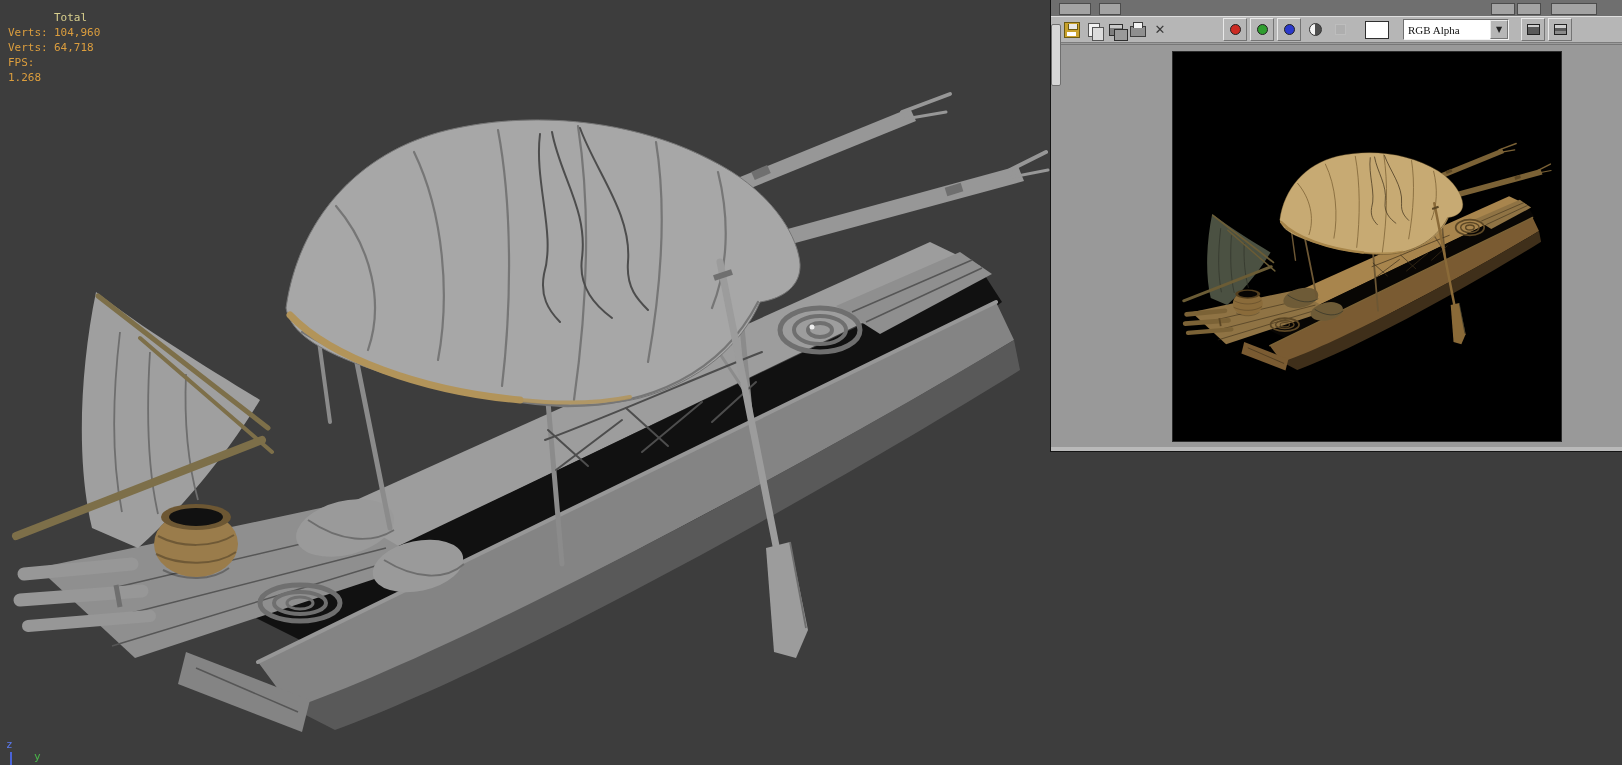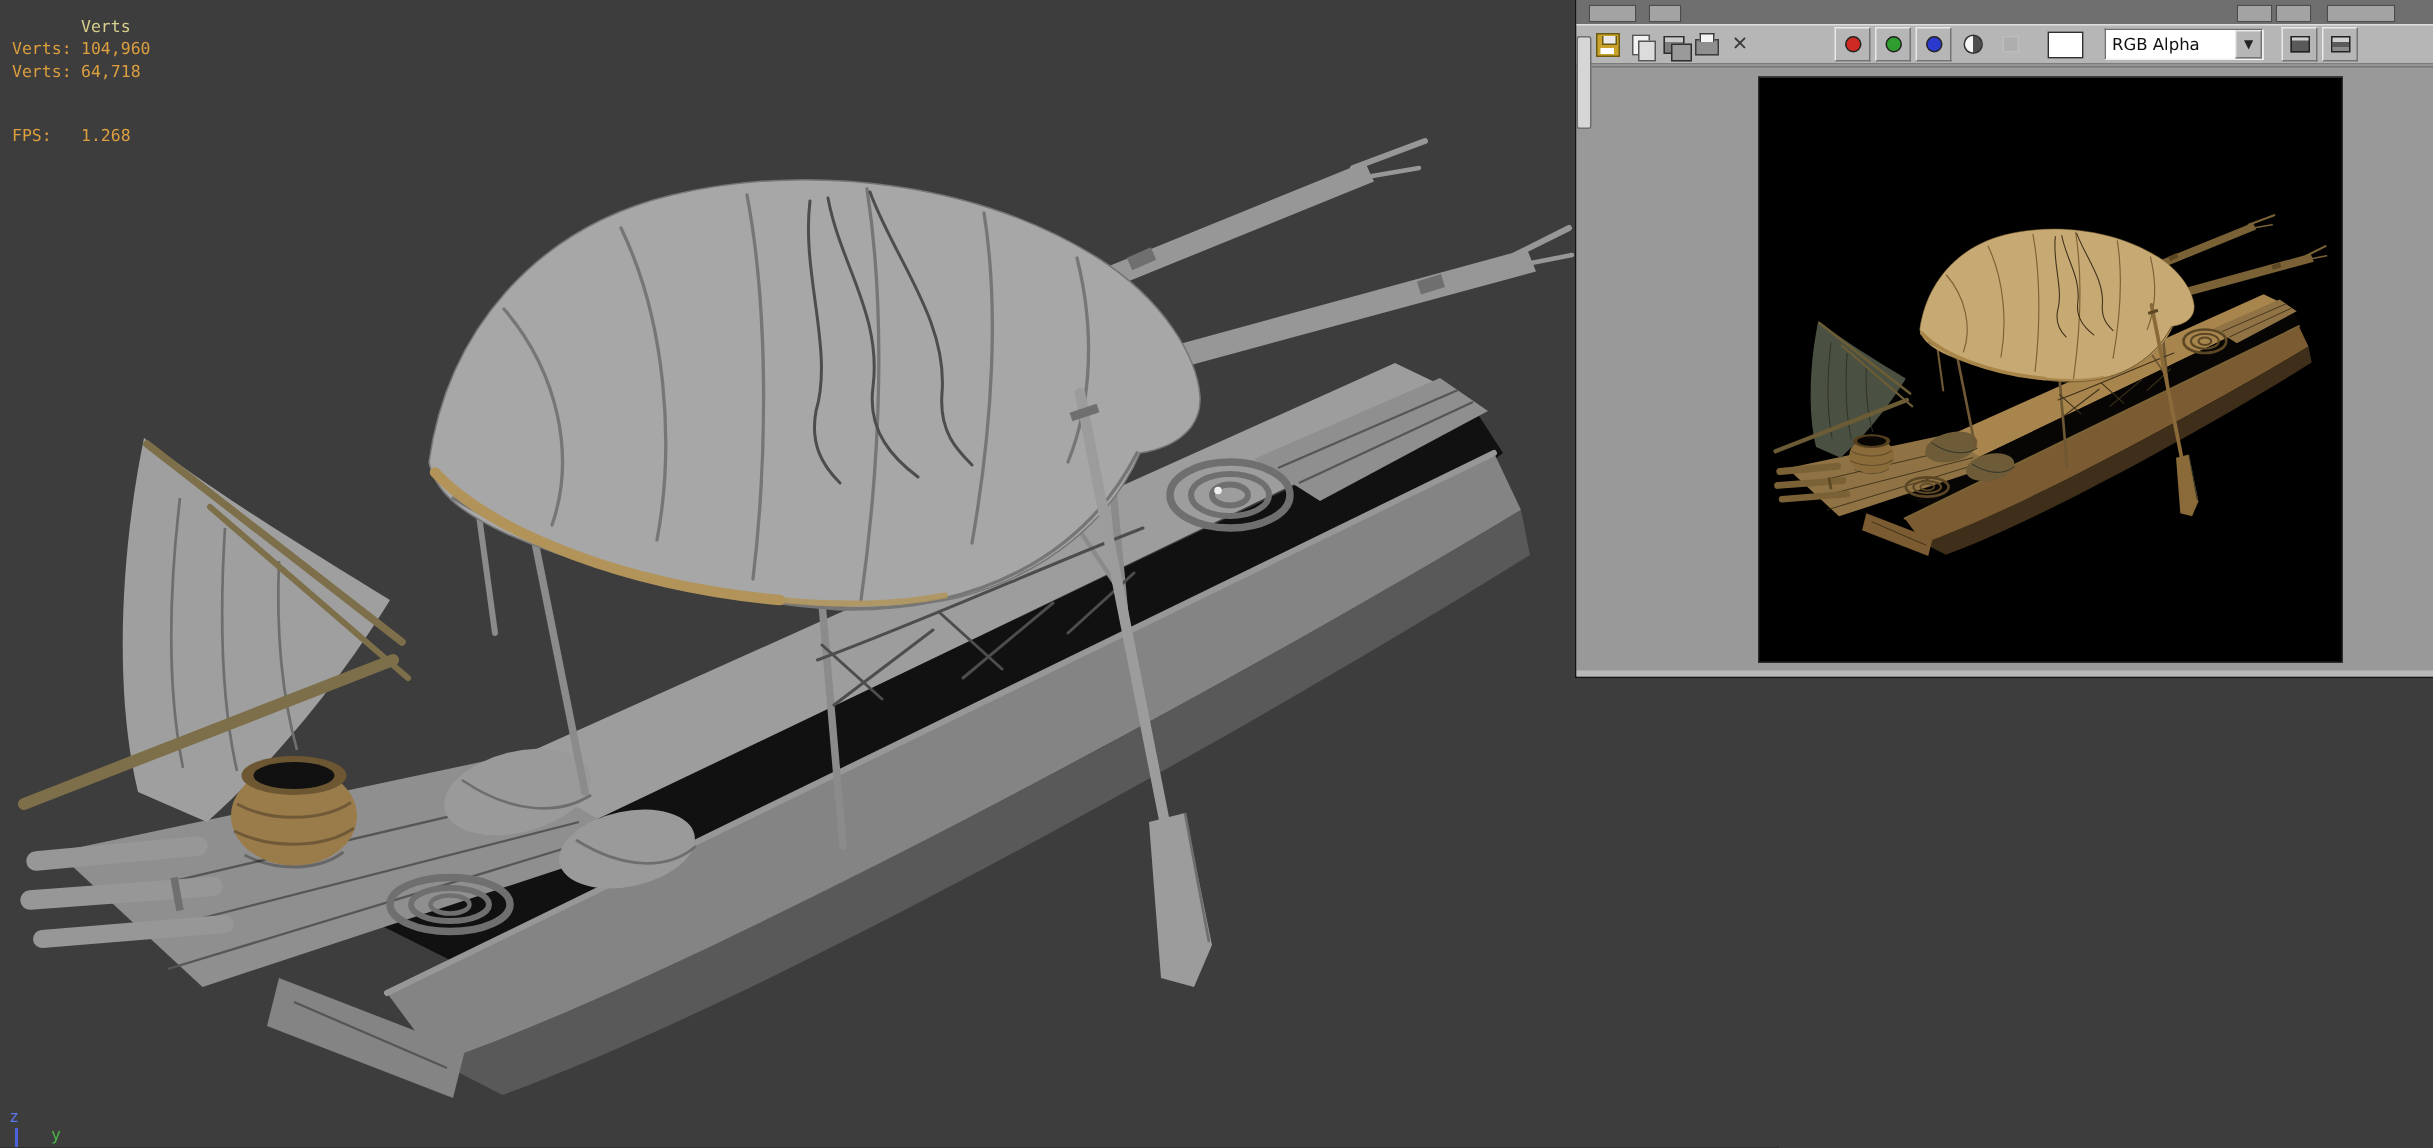--- a/index.html
+++ b/index.html
@@ -7,21 +7,21 @@
           background:#3d3d3d;font-family:"DejaVu Sans","Liberation Sans",sans-serif;}
 
   
   #viewport-svg{position:absolute;left:0;top:0;}
   #stats-panel{position:absolute;left:8px;top:10px;z-index:4;
                font-family:"DejaVu Sans Mono","Liberation Mono",monospace;
                font-size:11px;line-height:15px;color:#dc9e3e;}
   #stats-panel .srow{display:flex;white-space:pre;}
   #stats-panel .slabel{display:inline-block;width:46px;}
   #stats-panel .total{color:#d8cf8e;}
-  #stats-panel .fpsrow{margin-top:28px;}
+  #stats-panel .fpsrow{margin-top:0;flex-direction:column;}
   #axis-gizmo{position:absolute;left:4px;bottom:0px;z-index:4;
               font-family:"DejaVu Sans Mono","Liberation Mono",monospace;font-size:11px;}
   #axis-z{color:#5b79f0;position:absolute;left:2px;bottom:14px;}
   #axis-zline{position:absolute;left:6px;bottom:0px;width:2px;height:13px;background:#4a63d8;}
   #axis-y{color:#49b649;position:absolute;left:30px;bottom:2px;}
 
   
   .clay{ --hullfar:#9d9d9d; --hullnear:#848484; --hulldark:#595959; --platform:#8f8f8f;
          --interior:#111111; --canopy:#a7a7a7; --fold:#767676; --trim:#b2945a;
          --ropeline:#4d4d4d; --pole:#979797; --bamboo:#7d6f49; --sail:#9f9f9f;
@@ -83,21 +83,21 @@
   .dot-red{background:#cc2a22;} .dot-green{background:#2f9e2f;} .dot-blue{background:#2b39cc;}
   .ic-mono{width:11px;height:11px;border-radius:50%;border:1px solid #333;
            background:linear-gradient(90deg,#f5f5f5 50%,#4e4e4e 50%);}
   .ic-alpha{width:9px;height:9px;background:#a3a3a3;border:1px solid #c8c8c8;opacity:.6;}
   .btn-disabled{opacity:.65;}
   #color-swatch{width:22px;height:16px;background:#fff;border:1px solid #2f2f2f;flex:0 0 auto;cursor:pointer;}
   #channel-dd{width:104px;height:19px;background:#fff;display:flex;align-items:center;
       border-top:1px solid #6f6f6f;border-left:1px solid #6f6f6f;
       border-bottom:1px solid #f2f2f2;border-right:1px solid #f2f2f2;
       font-size:11px;color:#111;flex:0 0 auto;cursor:pointer;position:relative;}
-  #channel-dd .ddtext{padding-left:4px;flex:1;}
+  #channel-dd .ddtext{padding-left:4px;flex:1;font-family:Liberation Serif, serif;}
   #channel-dd .ddarrow{width:16px;height:17px;font-size:8px;color:#222;
       display:flex;align-items:center;justify-content:center;}
   .ic-win1{width:11px;height:9px;background:#5a5a5a;border:1px solid #222;position:relative;}
   .ic-win1:before{content:"";position:absolute;left:0;top:0;right:0;height:2px;background:#cfcfcf;}
   .ic-win2{width:11px;height:9px;border:1px solid #222;position:relative;
            background:linear-gradient(#cfcfcf 0 3px,#5a5a5a 3px 6px,#8a8a8a 6px);}
   #rfw-client{position:absolute;left:0;top:44px;right:0;bottom:4px;background:#999999;
       border-top:1px solid #777;}
   #render-image{position:absolute;left:121px;top:6px;width:388px;height:389px;
       border:1px solid #2c2c2c;background:#000;box-sizing:content-box;}
@@ -200,21 +200,21 @@
   </svg>
 
   <svg id="viewport-svg" class="clay" width="1050" height="765" viewBox="0 0 1050 765">
     <use href="#boat-model"></use>
     <circle cx="812" cy="327" r="2.5" fill="#efefef"></circle>
   </svg>
 
   <div id="stats-panel">
     <div class="srow">
       <span class="slabel"></span>
-      <span class="total">Verts</span>
+      <span class="total">Total</span>
     </div>
     <div class="srow">
       <span class="slabel">Verts:</span>
       <span>104,960</span>
     </div>
     <div class="srow">
       <span class="slabel">Verts:</span>
       <span>64,718</span>
     </div>
     <div class="srow fpsrow">

